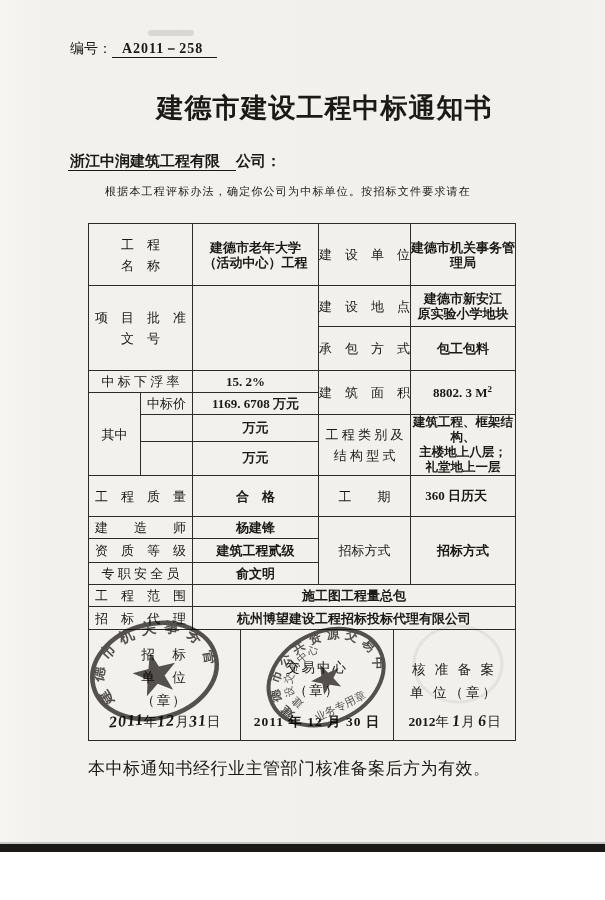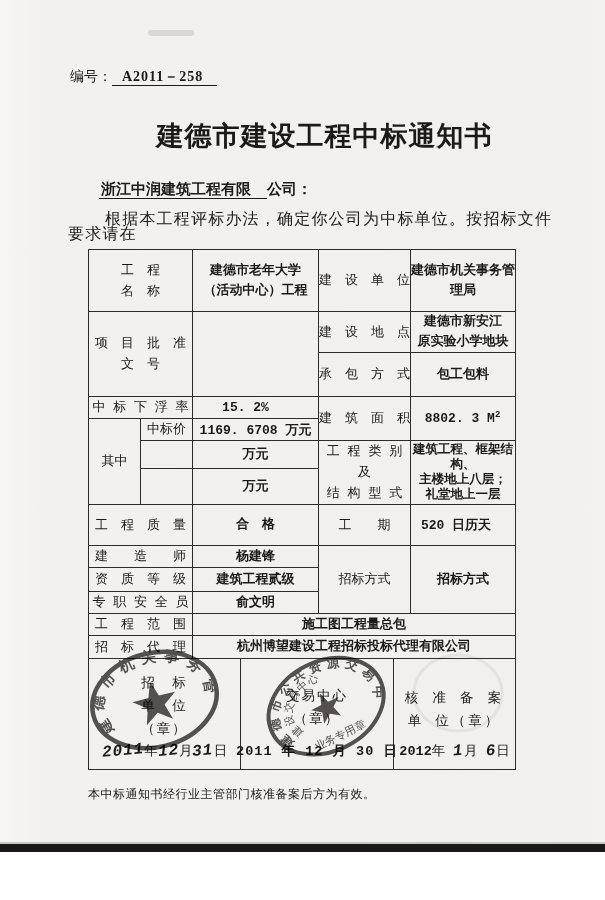--- a/index.html
+++ b/index.html
@@ -4,61 +4,60 @@
 <style>
   html,body{margin:0;padding:0;background:#ffffff;}
   .page{
     position:relative;width:605px;height:900px;overflow:hidden;
     background:linear-gradient(90deg,#f6f5f2 0%,#f2f1ee 7%,#f1f0ec 90%,#f3f2ef 100%);
     font-family:"Liberation Serif","DejaVu Serif",serif;
     color:#1c1a17;
   }
   .smudge{position:absolute;left:148px;top:30px;width:46px;height:6px;
     background:rgba(110,105,98,.18);border-radius:3px;}
-  .serial{margin:68px 0 0 70px;font-size:14px;}
+  .serial{margin:40px 0 0 70px;font-size:14px;}
   .serial .num{font-weight:bold;border-bottom:1.5px solid #1c1a17;padding:0 14px 1px 10px;letter-spacing:1px;}
   .title{margin-top:32px;text-align:center;transform:translateX(22px);
     font-family:"Liberation Sans","DejaVu Sans",sans-serif;
     font-weight:700;font-size:27px;letter-spacing:1px;}
-  .salutation{margin:26px 0 0 99px;font-size:15px;font-weight:bold;}
+  .salutation{margin:26px 0 0 68px;font-size:15px;font-weight:bold;}
   .salutation .company{border-bottom:1.5px solid #1c1a17;padding:0 16px 1px 2px;}
-  .para{margin:12px 40px 0 68px;font-size:16px;line-height:15px;letter-spacing:1.2px;}
+  .para{margin:6px 40px 0 68px;font-size:11px;line-height:29px;letter-spacing:1.2px;}
   .para .l1{text-indent:37px;}
   table.notice{
-    margin:8px 0 0 88px;border-collapse:collapse;table-layout:fixed;width:427px;
+    margin:17px 0 0 88px;border-collapse:collapse;table-layout:fixed;width:427px;
     font-size:13px;
-    font-family:Liberation Mono, monospace;
   }
   table.notice td{
     border:1px solid #2e2b28;padding:0;text-align:center;vertical-align:middle;
     overflow:visible;
   }
   .ml{white-space:pre-line;}
   td.lab{font-weight:normal;line-height:21px;}
-  td.val{font-weight:bold;line-height:20px;}
+  td.val{font-weight:bold;line-height:15px;}
   td.valr{font-weight:bold;text-align:right;padding-right:10px;}
   sup{font-size:9px;}
   .stamp-td{padding:0;}
   .stamp-row{position:relative;display:flex;height:110px;align-items:stretch;}
   .seal-cell{display:flex;flex-direction:column;align-items:center;box-sizing:border-box;}
   .seal-cell.a{width:152px;border-right:1px solid #2e2b28;}
   .seal-cell.b{width:153px;border-right:1px solid #2e2b28;}
   .seal-cell.c{flex:1;}
   .printed{margin-top:13px;font-size:13.5px;line-height:23px;letter-spacing:2px;white-space:pre-line;text-align:center;}
   .seal-cell.b .printed{margin-top:26px;}
   .seal-cell.c .printed{margin-top:28px;letter-spacing:3px;}
   .date-line{margin-top:auto;margin-bottom:9px;font-size:13.5px;white-space:nowrap;}
   .date-line.bold{font-weight:bold;letter-spacing:1px;}
   .hand{display:inline-block;font-style:italic;font-size:16px;font-weight:bold;
     transform:rotate(-5deg);letter-spacing:1px;}
   .seal{position:absolute;mix-blend-mode:multiply;opacity:.85;color:#3a3734;pointer-events:none;}
   .seal.one{left:-20px;top:-35px;transform:rotate(-14deg);}
   .seal.two{left:152px;top:-29px;transform:rotate(-26deg);}
   .seal.faint{left:319px;top:-11px;opacity:.6;}
-  .footer-note{margin:16px 0 0 88px;font-size:12px;letter-spacing:.5px;}
+  .footer-note{margin:16px 0 0 88px;font-size:17px;letter-spacing:.5px;}
   .scan-bar{position:absolute;left:0;top:844px;width:605px;height:8px;background:#1b1917;}
   .scan-bar::before{content:"";position:absolute;left:0;top:-2px;width:100%;height:2px;background:rgba(0,0,0,.18);}
   .below-bar{position:absolute;left:0;top:852px;width:605px;height:48px;background:#ffffff;}
 </style>
 </head>
 <body>
 
 <div class="page">
   <div class="smudge"></div>
 
@@ -126,21 +125,21 @@
 礼堂地上一层</td>
     </tr>
     <tr style="height:26px">
       <td></td>
       <td class="valr">万元</td>
     </tr>
     <tr style="height:41px">
       <td class="lab" colspan="2">工　程　质　量</td>
       <td class="val">合　格</td>
       <td class="lab">工　　期</td>
-      <td class="valr" style="padding-right:14px">520 日历天</td>
+      <td class="valr" style="padding-right:14px">360 日历天</td>
     </tr>
     <tr style="height:20px">
       <td class="lab" colspan="2">建　　造　　师</td>
       <td class="val">杨建锋</td>
       <td class="lab" rowspan="3">招标方式</td>
       <td class="val" rowspan="3">招标方式</td>
     </tr>
     <tr style="height:24px">
       <td class="lab" colspan="2">资　质　等　级</td>
       <td class="val">建筑工程贰级</td>

